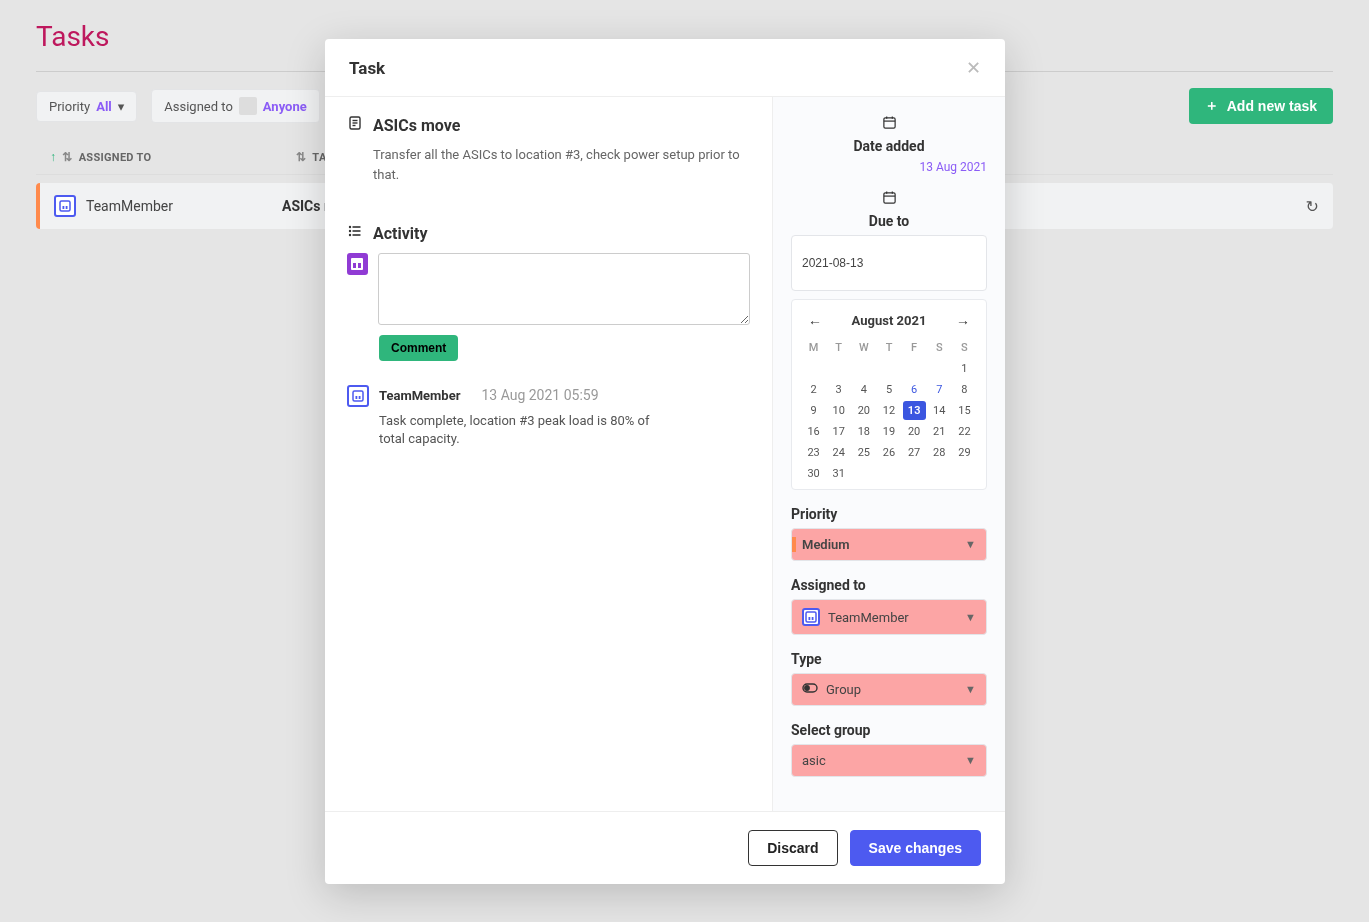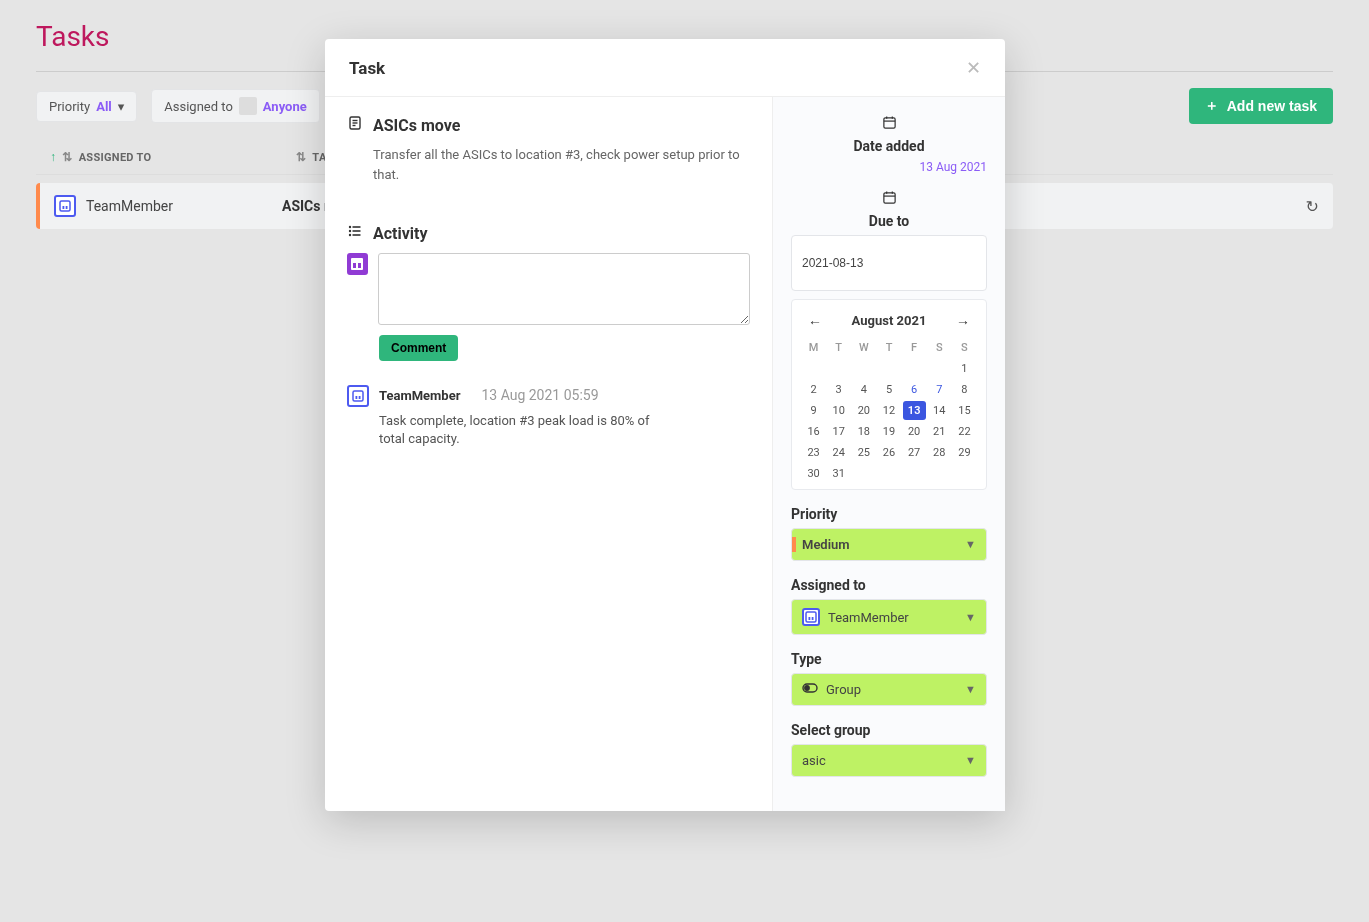--- a/index.html
+++ b/index.html
@@ -192,21 +192,21 @@
 .cal-head { display:flex; align-items:center; justify-content:space-between; font-size:13px; font-weight:700; margin-bottom:8px; }
 .cal-arrow { cursor:pointer; color:#333; font-size:14px; padding:2px 6px;}
 .cal-grid { display:grid; grid-template-columns: repeat(7, 1fr); gap:2px; text-align:center; font-size:11px; }
 .cal-dow { color:#999; font-weight:500; padding:3px 0; }
 .cal-day { padding:3px 0; color:#555; cursor:pointer; border-radius:3px; }
 .cal-day.link { color:#3b56e0; }
 .cal-day.selected { background:#3b56e0; color:#fff; font-weight:600;}
 .cal-day.empty { visibility:hidden; }
 
 .select-box {
-  width:100%; background:#bef264; border:1px solid #e3e5e9; border-radius:4px;
+  width:100%; background:#fca5a5; border:1px solid #e3e5e9; border-radius:4px;
   padding:8px 10px; font-size:13px; color:#444;
   display:flex; align-items:center; justify-content:space-between;
   cursor:pointer;
   gap:15px;
 }
 .select-box .sel-left { display:flex; align-items:center; gap:8px; }
 .chev { color:#666; font-size:11px; }
 .priority-strip { border-left: 4px solid #ff8a4c; margin-left:-10px; padding-left:6px; font-weight:600;}
 
 .modal-footer {
@@ -462,13 +462,17 @@
         <div class="select-box">
           <span class="sel-left">
               <span>asic</span>
             </span>
           <span class="chev">▼</span>
         </div>
       </div>
     </div>
   </div>
 
+  <div class="modal-footer">
+    <button class="btn-discard">Discard</button>
+    <button class="btn-save">Save changes</button>
+  </div>
 </div>
 
 </body></html>

